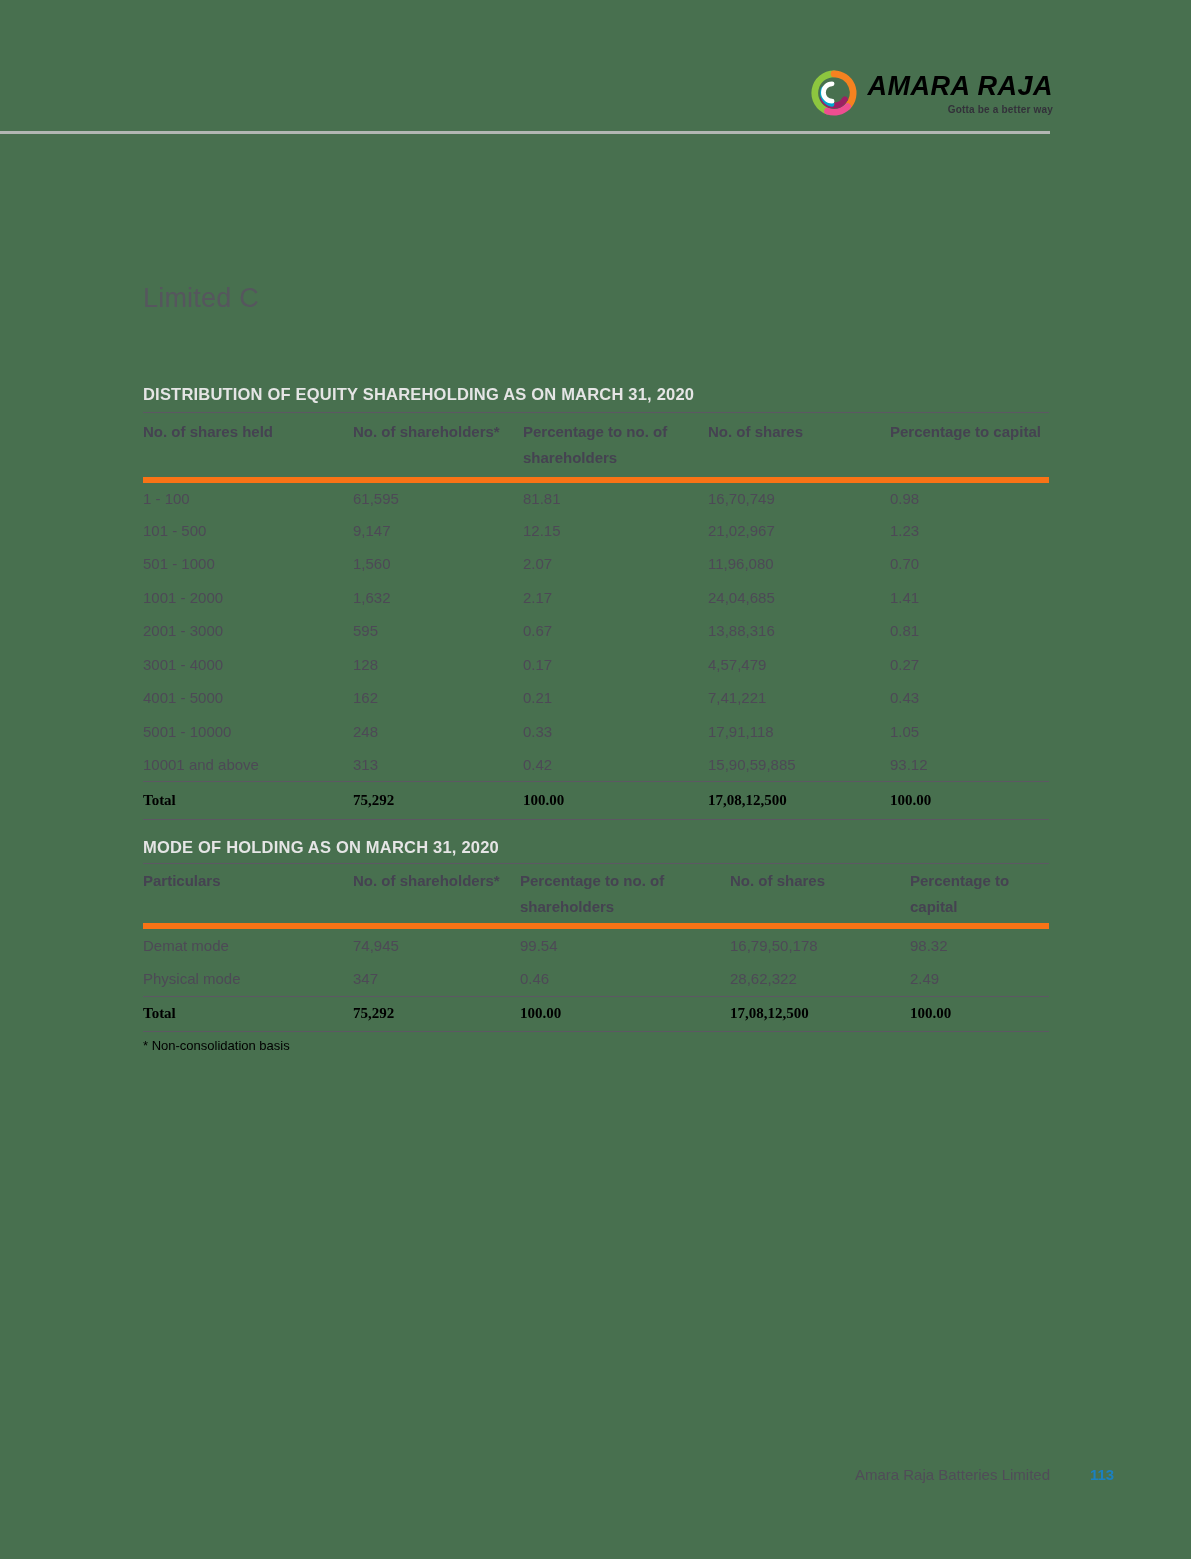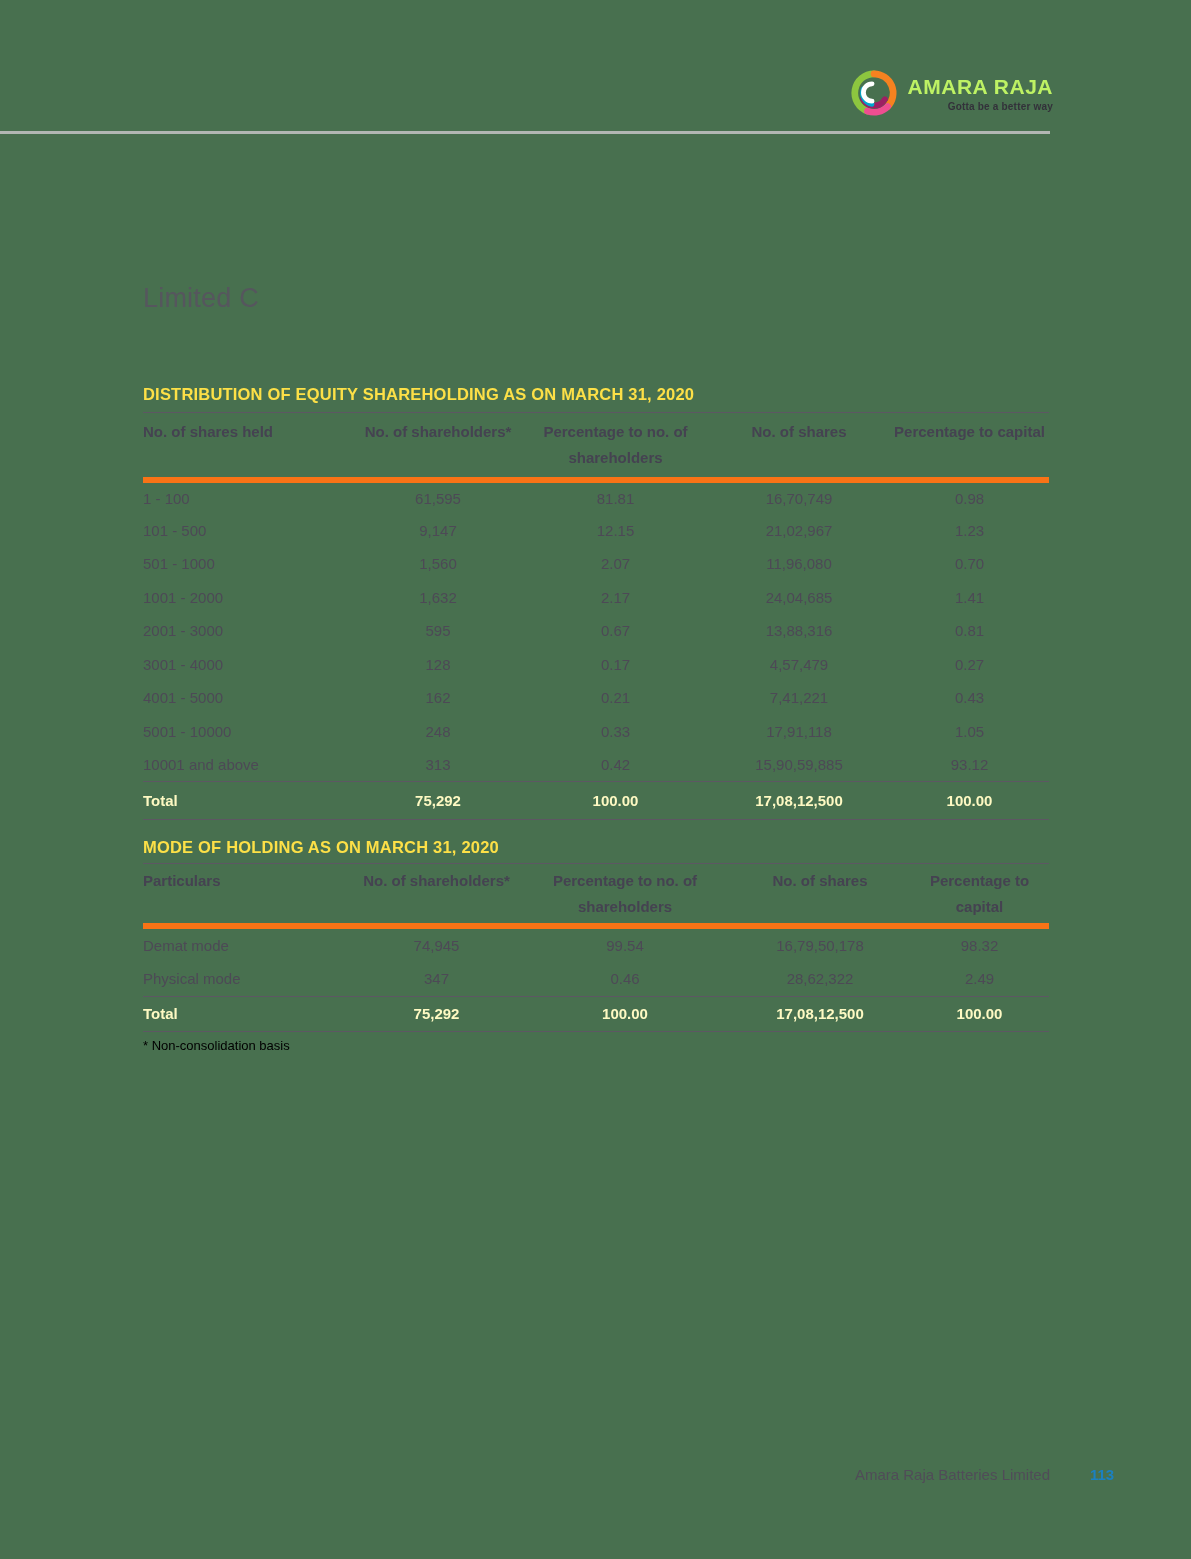--- a/index.html
+++ b/index.html
@@ -11,43 +11,43 @@
     width: 1191px;
     height: 1559px;
     overflow: hidden;
   }
   .page { position: absolute; inset: 0; width: 1191px; height: 1559px; }
 
   
   .logo-block { position: absolute; top: 68px; right: 138px; display: flex; align-items: center; gap: 9px; }
   .logo-mark { width: 50px; height: 50px; display: block; }
   .logo-textcol { display: flex; flex-direction: column; align-items: flex-end; }
-  .logo-name { font-size: 21px; font-weight: bold; letter-spacing: 0.5px; color: #bef264; white-space: nowrap; }
+  .logo-name { font-size: 27px; font-weight: bold; letter-spacing: 0.5px; color: #000000; white-space: nowrap; font-style: italic; }
   .logo-tagline { font-size: 10px; font-weight: bold; color: #33313a; margin-top: 2px; letter-spacing: 0.2px; padding-left: 11px; }
   .top-rule { position: absolute; top: 131px; left: 0; width: 1050px; height: 3px; background: #b2b7b3; }
 
   
   .page-title { position: absolute; top: 283px; left: 143px; font-size: 27px; font-weight: 400; color: #56565e; letter-spacing: 0.2px; }
 
   
   .content { position: absolute; top: 384px; left: 143px; width: 906px; }
-  .section-heading { font-size: 16.5px; font-weight: bold; color: #fde047; letter-spacing: 0.2px; line-height: 20px; margin-bottom: 8px; }
+  .section-heading { font-size: 16.5px; font-weight: bold; color: #e5e5e5; letter-spacing: 0.2px; line-height: 20px; margin-bottom: 8px; }
   .section-heading.second { margin-top: 17px; margin-bottom: 6px; }
 
   table.report-table { border-collapse: collapse; table-layout: fixed; width: 906px; border-top: 1px solid #5d5763; font-size: 15px; }
   .report-table th { font-weight: bold; color: #454251; line-height: 26px; vertical-align: top; }
   .report-table thead.h1 th { padding: 6px 0 6px; }
   .report-table thead.h2 th { padding: 4px 0 3px; }
   .report-table thead tr { border-bottom: 6px solid #f97316; }
   .report-table td { color: #4d4956; }
   table.t1 tbody td { height: 33.5px; }
   table.t2 tbody td { height: 35px; }
   .c-first { text-align: left; }
-  .c-num { text-align: center; }
-  .report-table tfoot td { font-weight: bold; color: #fef9c3; border-top: 1px solid #5d5763; border-bottom: 1px solid #5d5763; height: 38px; }
+  .c-num { text-align: left; }
+  .report-table tfoot td { font-weight: bold; color: #000000; border-top: 1px solid #5d5763; border-bottom: 1px solid #5d5763; height: 38px; font-family: Liberation Serif, serif; }
   table.t2 tfoot td { height: 35px; }
 
   .footnote { font-size: 13px; color: #000000; margin-top: 6px; }
 
   
   .page-footer { position: absolute; top: 1466px; left: 0; width: 1191px; height: 22px; font-size: 15px; }
   .footer-company { position: absolute; right: 141px; top: 0; color: #504c58; font-weight: 500; }
   .footer-pagenum { position: absolute; left: 1090px; top: 0; color: #1b80c0; font-weight: bold; }
 </style>
 </head>

